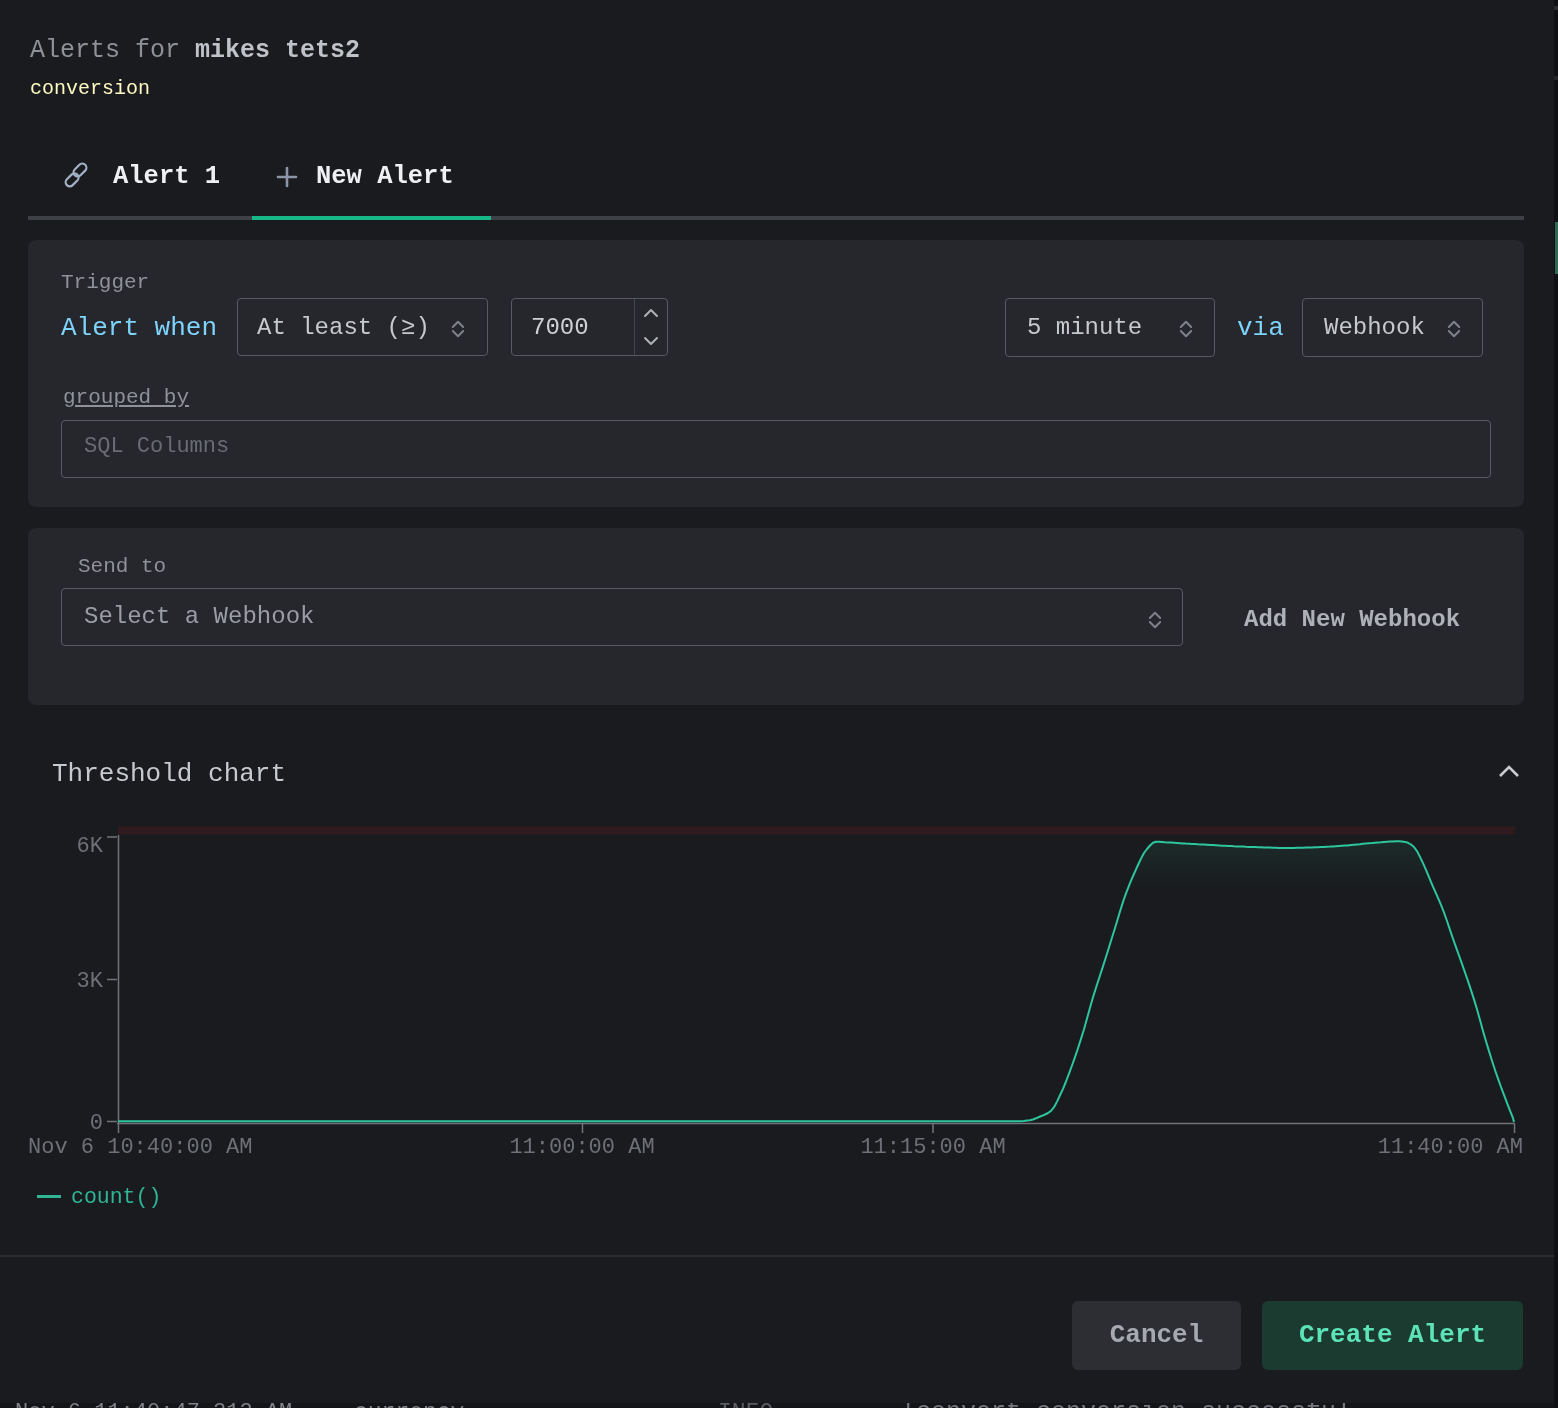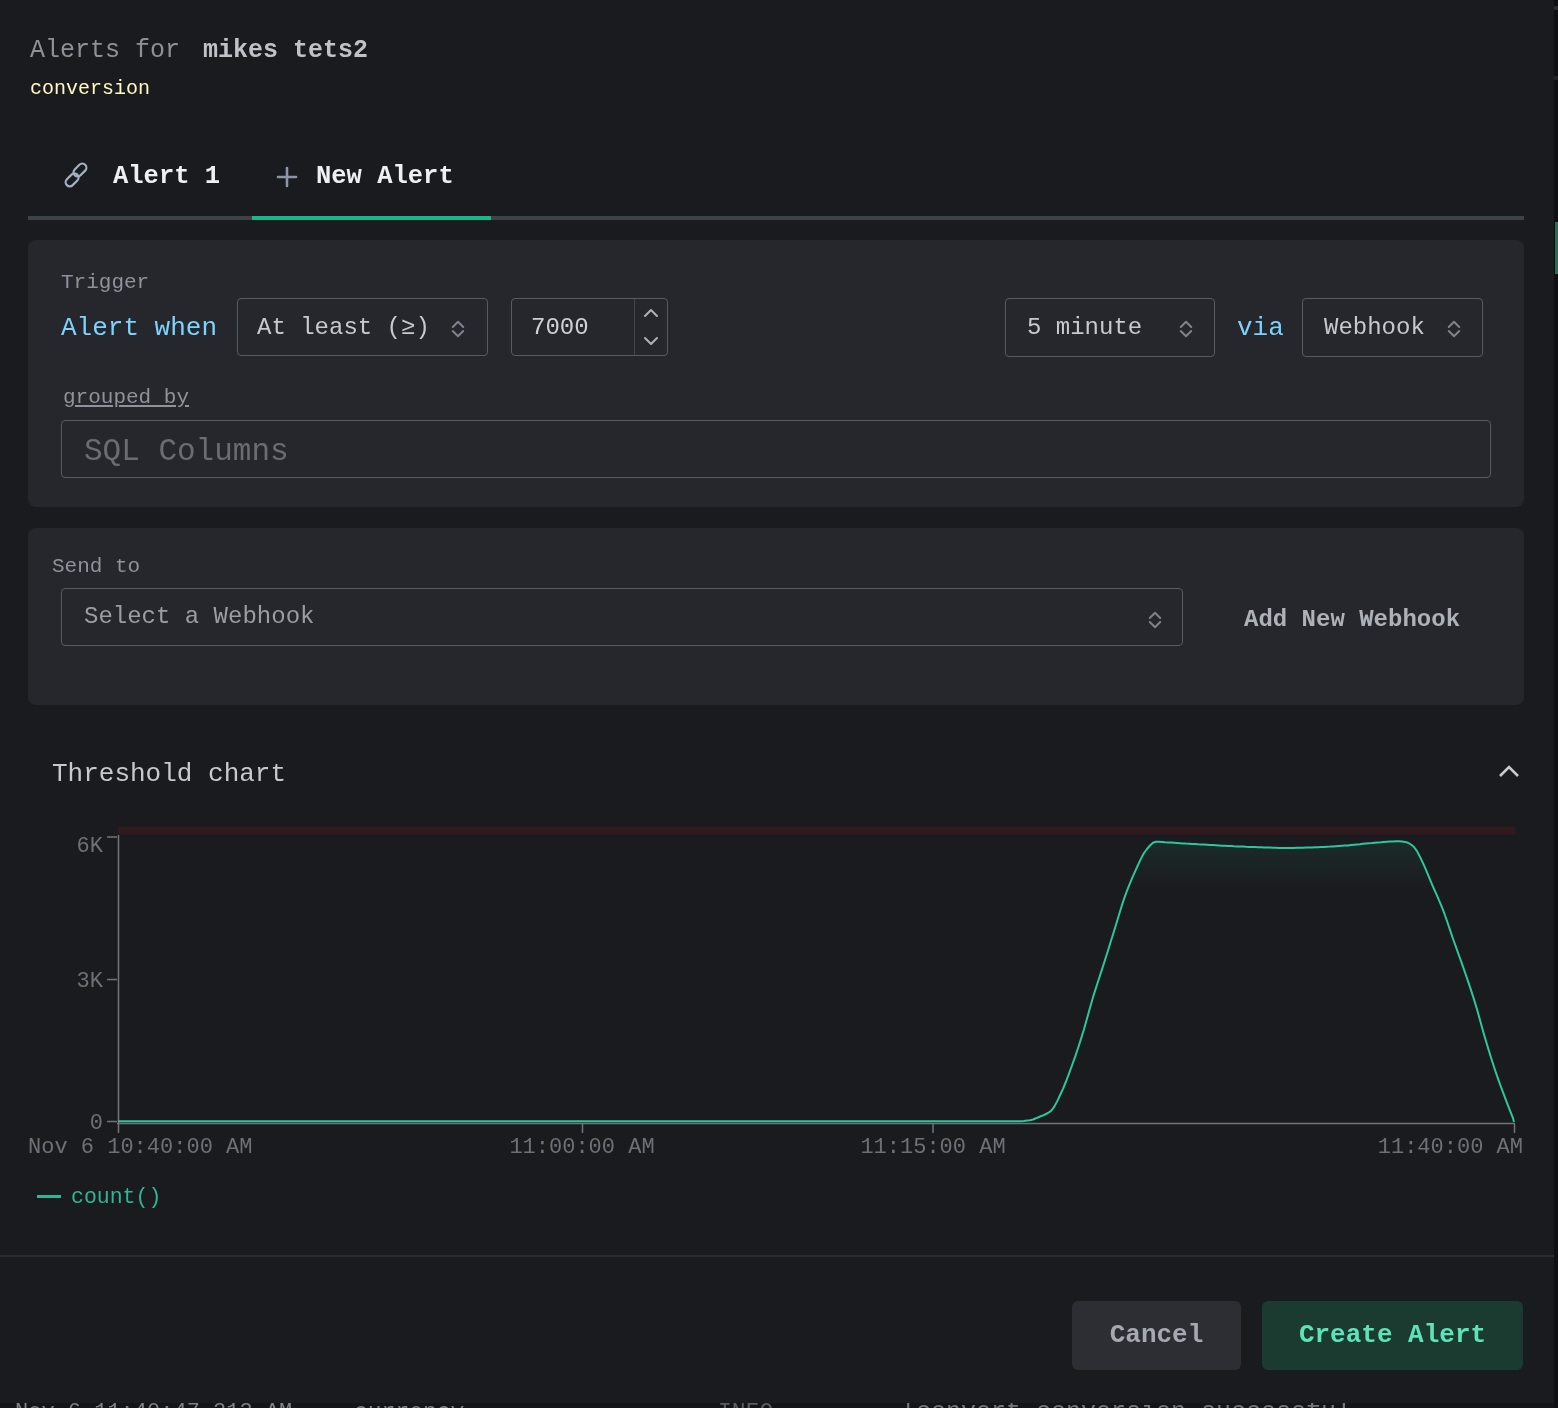--- a/index.html
+++ b/index.html
@@ -22,21 +22,21 @@
   <div class="abs" style="left:1554px; top:76px; width:4px; height:4px; background:#222427;"></div>
   <div class="abs" style="left:0; top:1403px; width:1554px; height:5px; background:#141518; overflow:hidden;">
     <div class="abs" style="left:15px; top:-5px; color:#7e8187; font-size:22px; line-height:30px; white-space:pre;">Nov 6 11:40:47.313 AM</div>
     <div class="abs" style="left:354px; top:-5px; color:#7e8187; font-size:23px; line-height:30px;">currency</div>
     <div class="abs" style="left:718px; top:-5px; color:#5a5e64; font-size:23px; line-height:30px;">INFO</div>
     <div class="abs" style="left:901px; top:-6px; color:#74777d; font-size:25px; line-height:32px;">{convert conversion successful</div>
   </div>
 
   <div class="modal">
 
-    <div class="abs" style="left:30px; top:36px; font-size:25px; color:#8e9198;">Alerts for <span style="color:#bfc2c8; font-weight:bold;margin-left:8px;">mikes tets2</span></div>
+    <div class="abs" style="left:30px; top:36px; font-size:25px; color:#8e9198;">Alerts for <span style="color:#bfc2c8; font-weight:bold;">mikes tets2</span></div>
     <div class="abs" style="left:30px; top:77px; font-size:20px; color:#fef9c3;">conversion</div>
 
     <svg class="abs" style="left:62px; top:161px;" width="28" height="28" viewBox="0 0 28 28" fill="none" stroke="#a2b1c6" stroke-width="2.2">
       <g transform="rotate(-45 14 14)">
         <rect x="0.4" y="10.6" width="14.8" height="8.2" rx="4.1"></rect>
         <rect x="12.9" y="9.2" width="14.8" height="8.2" rx="4.1"></rect>
       </g>
     </svg>
     <div class="abs" style="left:113px; top:162px; font-size:25.5px; color:#eef0f3; font-weight:bold;">Alert 1</div>
     <svg class="abs" style="left:276px; top:166px;" width="22" height="22" viewBox="0 0 22 22" fill="none" stroke="#8b95a5" stroke-width="2.6" stroke-linecap="round">
@@ -73,25 +73,25 @@
       <div class="abs rowtxt" style="left:1209px; top:73px;">via</div>
       <div class="ibox" style="left:1274px; top:58px; width:181px; height:59px;"></div>
       <div class="abs seltxt" style="left:1296px; top:74px;">Webhook</div>
       <svg class="abs" style="left:1416px; top:79px;" width="20" height="20" viewBox="0 0 20 20" fill="none" stroke="#7f828b" stroke-width="2" stroke-linecap="round" stroke-linejoin="round">
         <polyline points="4.8,8 10,2.8 15.2,8"></polyline>
         <polyline points="4.8,12 10,17.2 15.2,12"></polyline>
       </svg>
 
       <div class="abs lbl" style="left:35px; top:146px;text-decoration:underline;">grouped by</div>
       <div class="ibox" style="left:33px; top:180px; width:1430px; height:58px;"></div>
-      <div class="abs" style="left:56px; top:194px; font-size:31px; color:#696c73;">SQL Columns</div>
+      <div class="abs" style="left:56px; top:194px; font-size:22px; color:#696c73;">SQL Columns</div>
     </div>
 
     <div class="panel" style="top:528px; height:177px;">
-      <div class="abs lbl" style="left:24px; top:27px;text-align:center;">Send to</div>
+      <div class="abs lbl" style="left:50px; top:27px;text-align:center;">Send to</div>
       <div class="ibox" style="left:33px; top:60px; width:1122px; height:58px;"></div>
       <div class="abs" style="left:56px; top:75px; font-size:24px; color:#9a9da3;">Select a Webhook</div>
       <svg class="abs" style="left:1117px; top:82px;" width="20" height="20" viewBox="0 0 20 20" fill="none" stroke="#7f828b" stroke-width="2" stroke-linecap="round" stroke-linejoin="round">
         <polyline points="4.8,8 10,2.8 15.2,8"></polyline>
         <polyline points="4.8,12 10,17.2 15.2,12"></polyline>
       </svg>
       <div class="abs" style="left:1216px; top:78px; font-size:24px; font-weight:bold; color:#aeb1b7;">Add New Webhook</div>
     </div>
 
     <div class="abs" style="left:52px; top:759px; font-size:26px; color:#c6c9ce;">Threshold chart</div>

